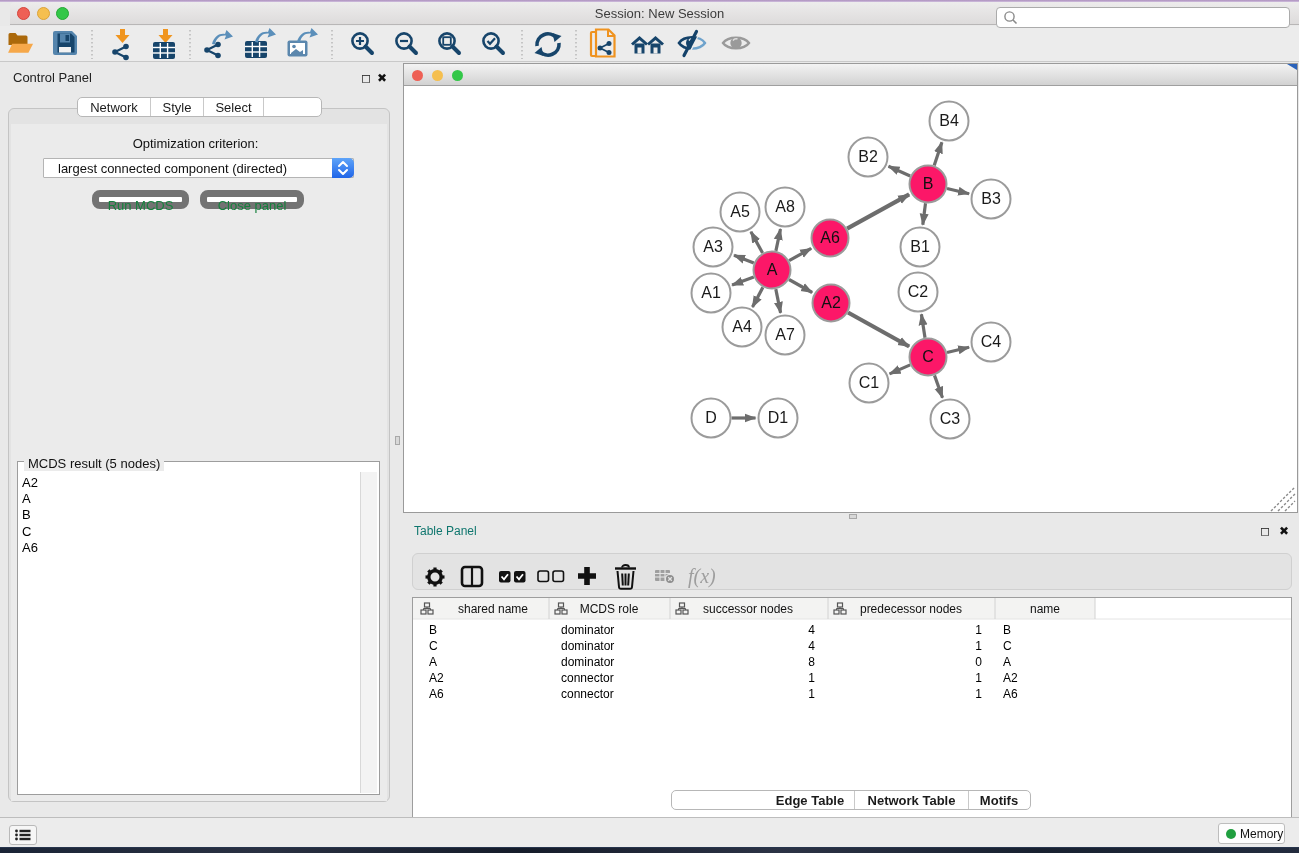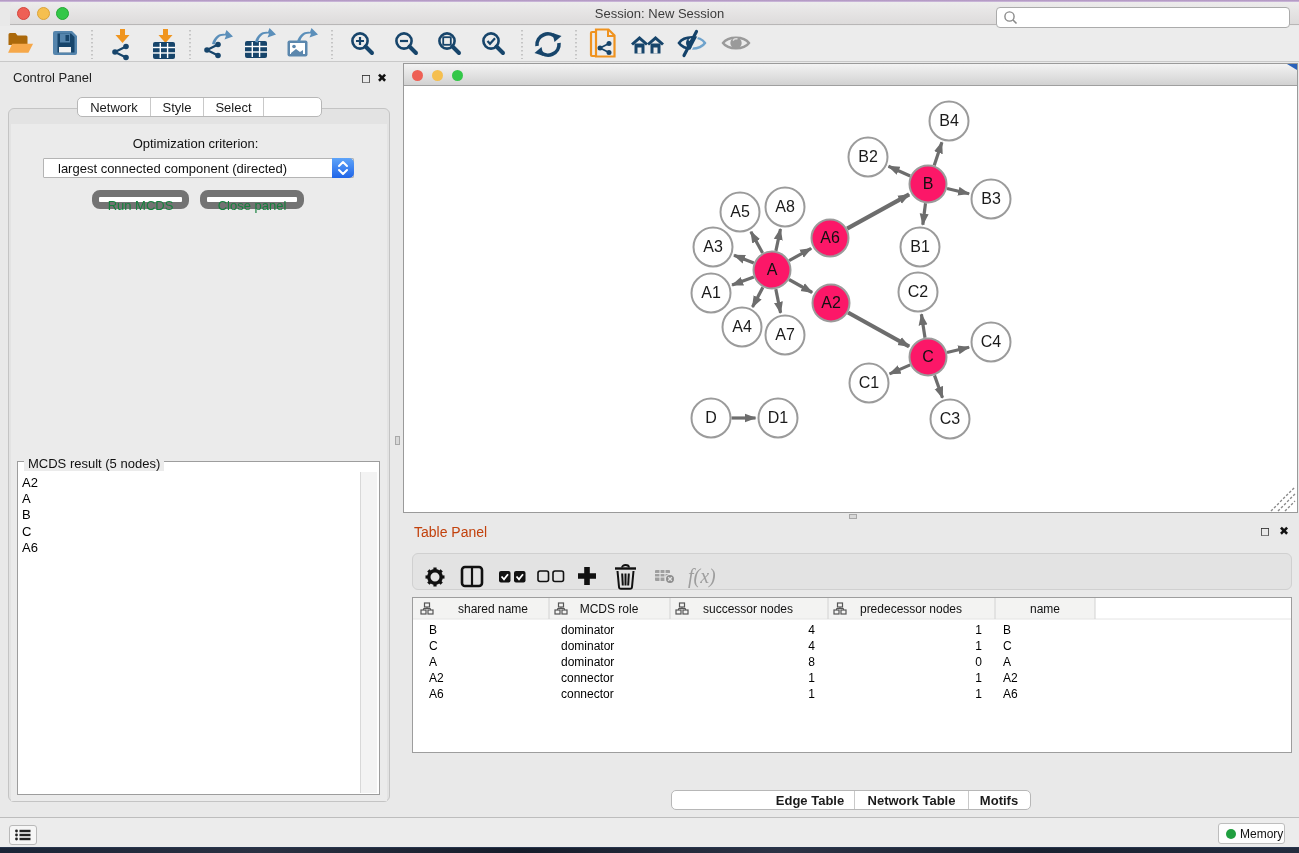--- a/index.html
+++ b/index.html
@@ -51,24 +51,24 @@
   #grpSb { left:360px; top:472px; width:17px; height:321px; background:#f3f3f3; border-left:1px solid #d8d8d8; }
   
   #netwin { left:403px; top:63px; width:895px; height:450px; background:#fff;
     border:1px solid #9a9a9a; box-shadow:0 0 0 0; }
   #netTitle { left:0; top:0; width:893px; height:22px;
     background:linear-gradient(#f3f3f3,#d2d2d2); border-bottom:1px solid #9f9f9f; }
   #netTitle .t { position:absolute; left:0; right:0; top:3px; text-align:center; font-size:13px; color:#333; }
   .tls { position:absolute; width:11px; height:11px; border-radius:50%; top:6px; }
   .splitdot { position:absolute; background:#d8d8d8; border:1px solid #a8a8a8; }
   
-  #tpHead { left:414px; top:524px; font-size:14px; color:#c2410c; }
+  #tpHead { left:414px; top:524px; font-size:12px; color:#0f766e; }
   #tptools { left:412px; top:553px; width:880px; height:37px; background:#e3e3e3;
     border:1px solid #d0d0d0; border-radius:6px; }
-  #ttable { left:412px; top:597px; width:880px; height:156px; background:#fff; border:1px solid #9d9d9d;padding-left:40px; }
+  #ttable { left:412px; top:597px; width:880px; height:221px; background:#fff; border:1px solid #9d9d9d;padding-left:40px; }
   #btmTabs { left:671px; top:790px; width:360px;font-weight:bold; }
   
   #statusbar { left:0; top:817px; width:1299px; height:30px; background:#ececec;
     border-top:1px solid #bdbdbd; }
   #listbtn { position:absolute; left:9px; top:7px; width:28px; height:20px; background:#f6f6f6;
     border:1px solid #b9b9b9; border-radius:3px; }
   #membtn { position:absolute; left:1218px; top:5px; width:67px; height:21px; background:#fdfdfd;
     border:1px solid #bdbdbd; border-radius:3px; font-size:12px; color:#111; }
   #deskBot { left:0; top:847px; width:1299px; height:6px;
     background:linear-gradient(90deg,#1a2436,#2a3142 20%,#151c2a 40%,#2c3345 60%,#182130 80%,#232c3e);

